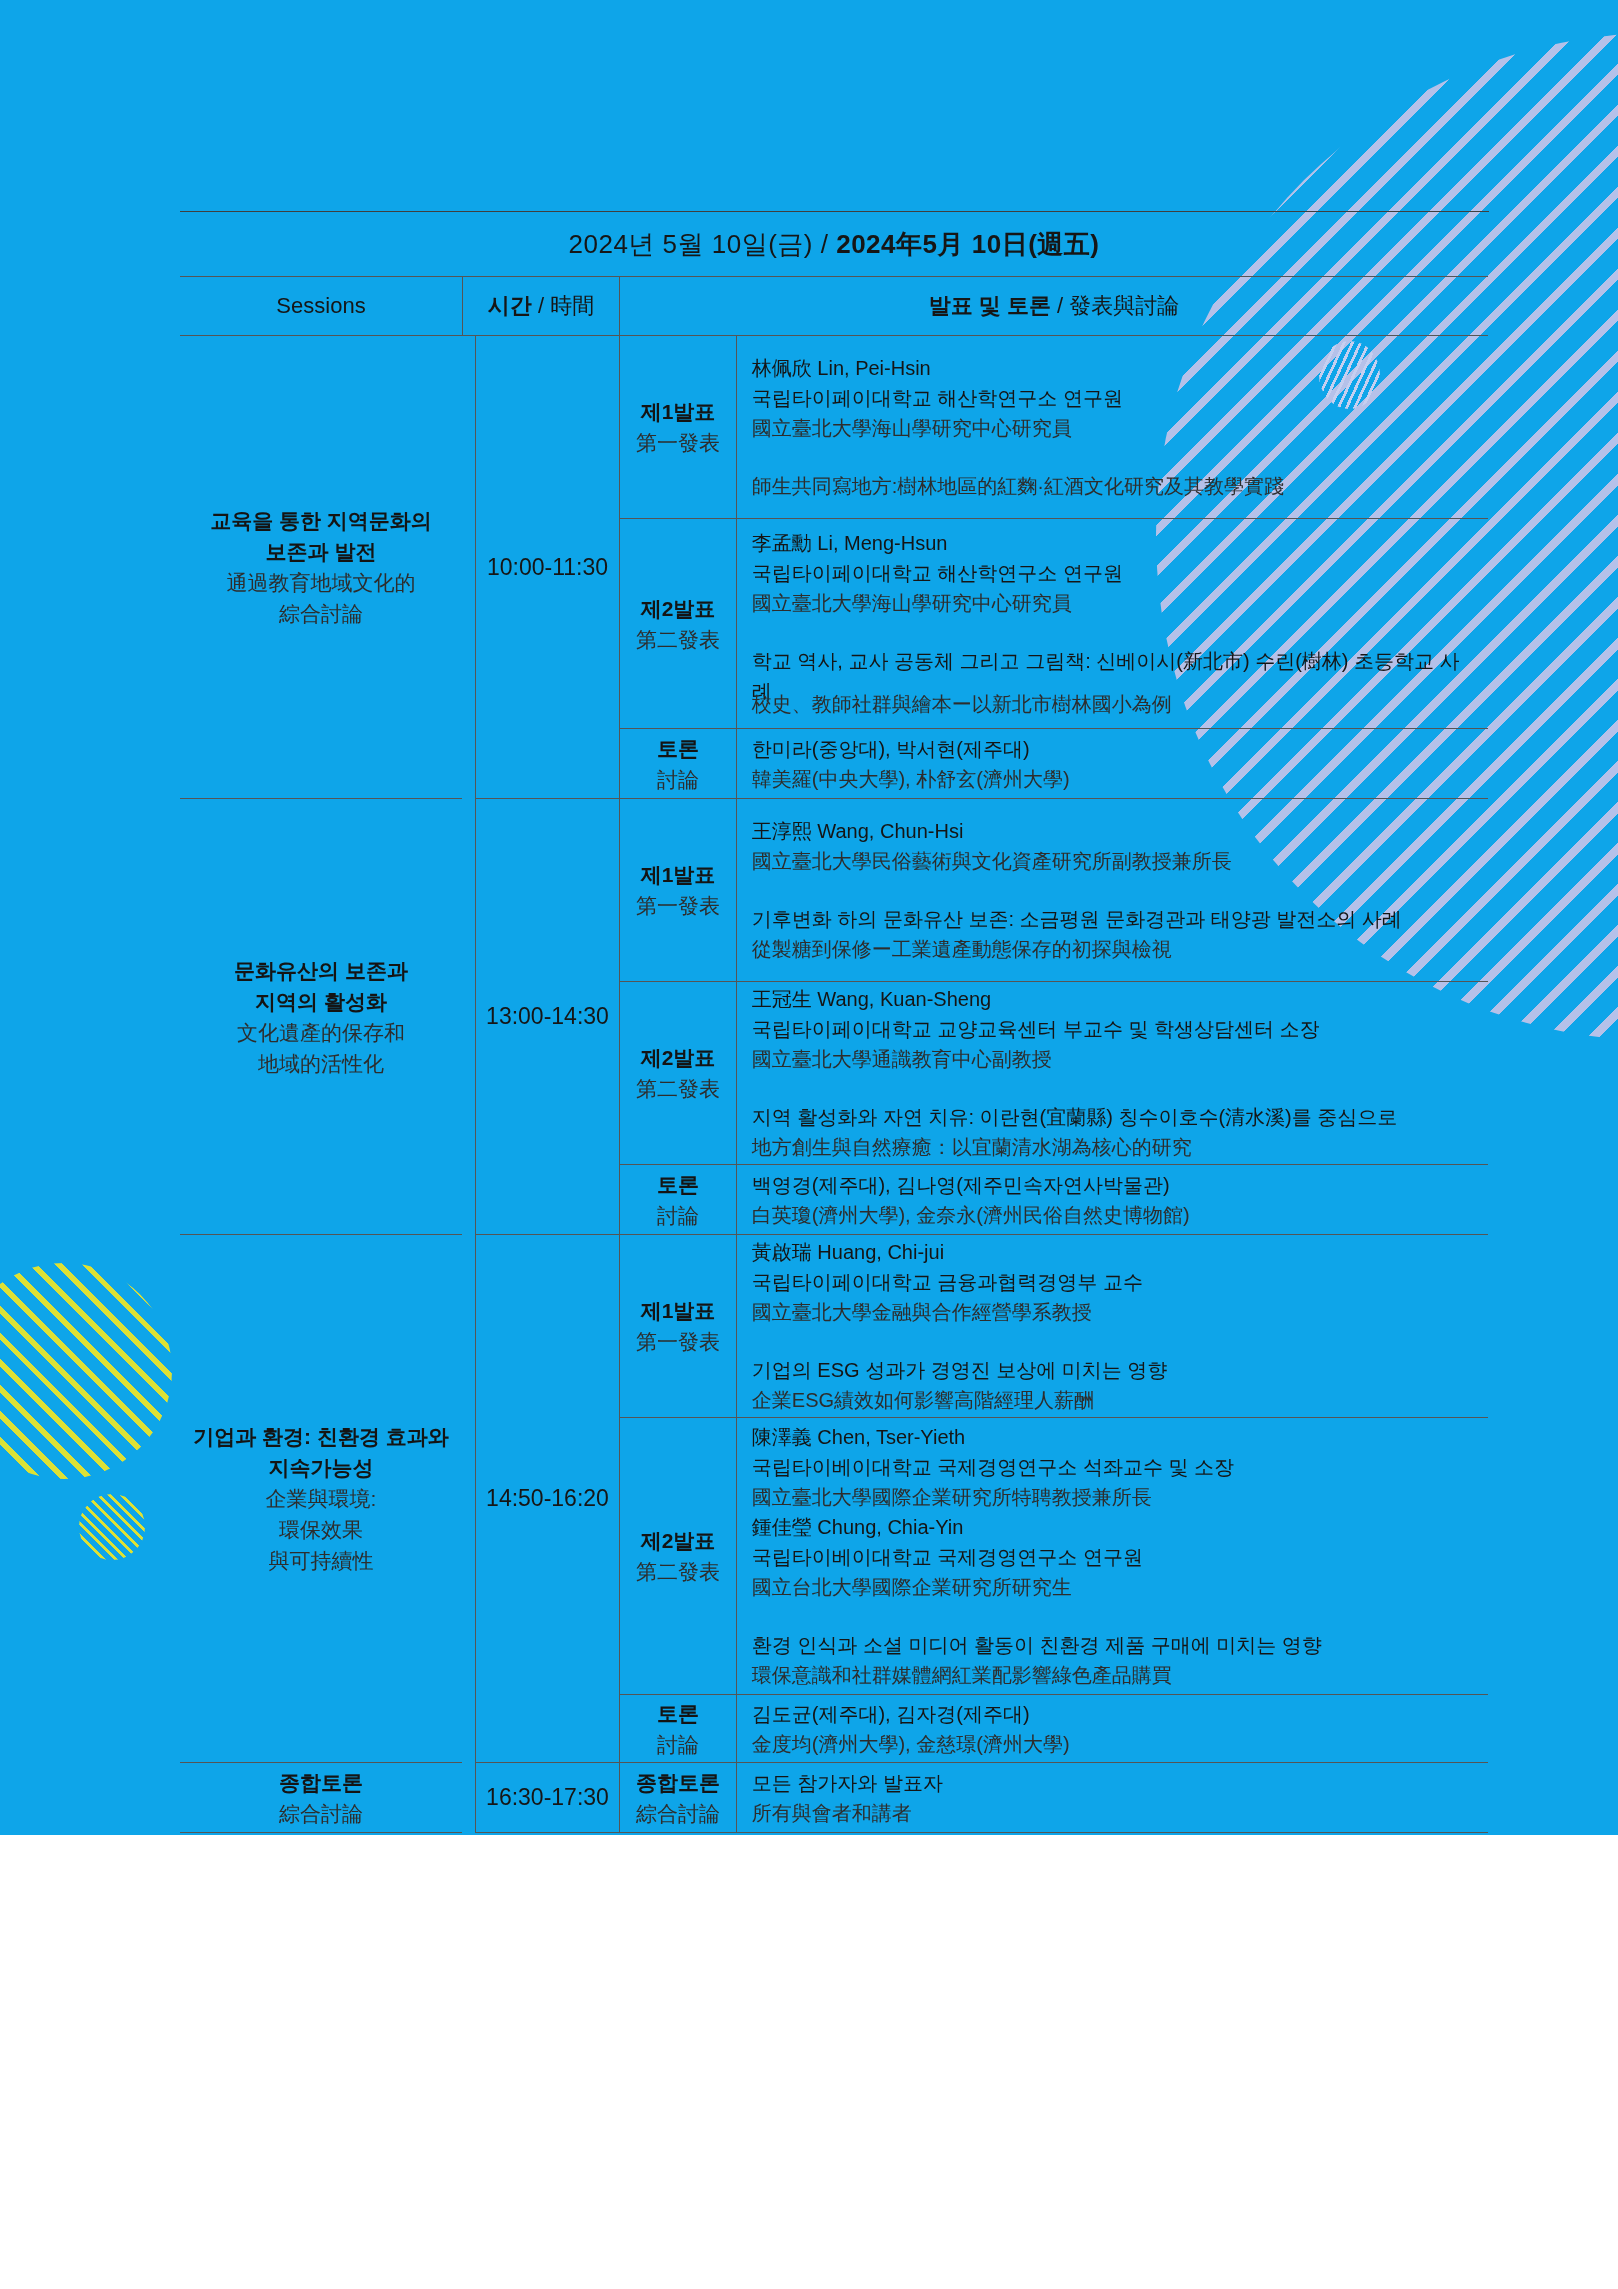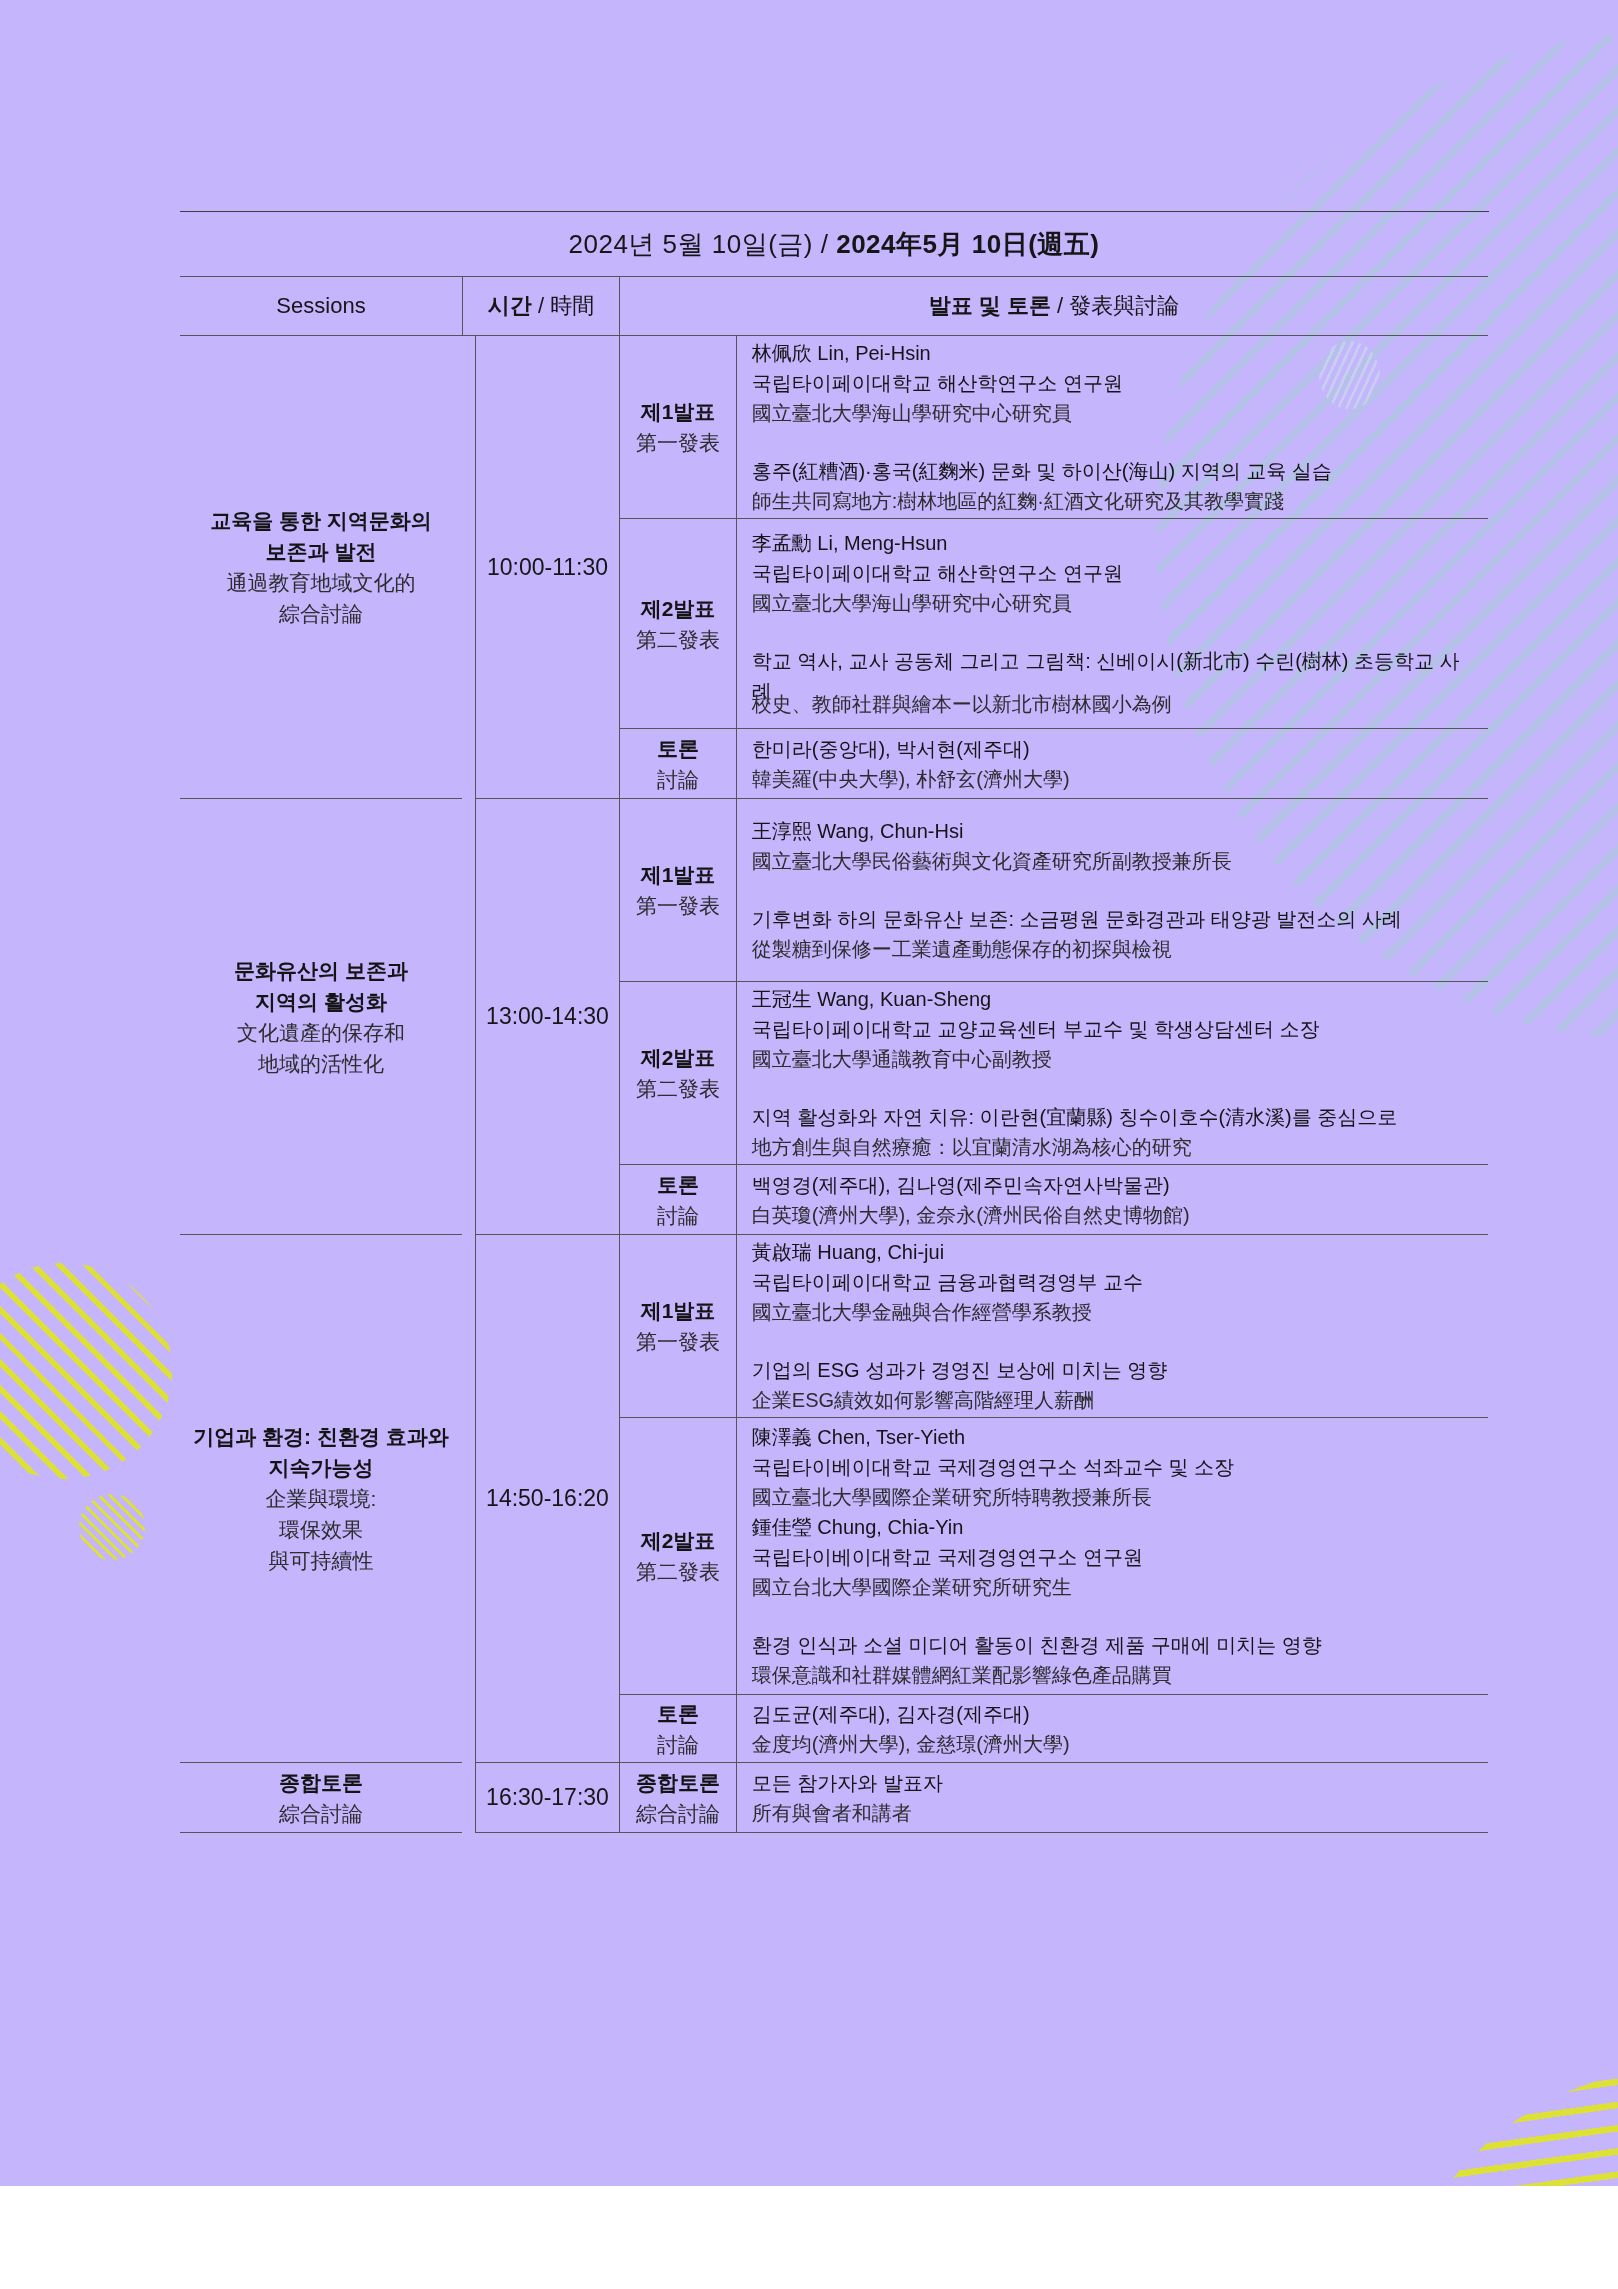--- a/index.html
+++ b/index.html
@@ -1,19 +1,19 @@
 <!DOCTYPE html>
 <html style="font-size:14.8px"><head>
 <meta charset="utf-8">
 <style>
   html,body{margin:0;padding:0;}
   .page{
     position:relative;
-    width:1619px;height:2186px;
-    background:#c4b5fd;
+    width:1619px;height:1835px;
+    background:#0ea5e9;
     overflow:hidden;
     font-family:"Liberation Sans","DejaVu Sans",sans-serif;
     color:#161616;
   }
   
   .deco{position:absolute;border-radius:50%;z-index:0;}
   .deco-blue-big{
     left:1156px;top:33px;width:1008px;height:1008px;
     background:repeating-linear-gradient(135deg,#b5c1e9 0 8.3px,rgba(0,0,0,0) 8.3px 29px);
   }
@@ -105,21 +105,20 @@
     </div>
     <div class="cell center labelcell vline" style="grid-area:3/3/4/4">
         <div class="ln ko-b">제1발표</div>
         <div class="ln zh">第一發表</div>
       </div>
     <div class="cell content vline" style="grid-area:3/4/4/5">
         <div class="ln name">林佩欣 Lin, Pei-Hsin</div>
         <div class="ln ko">국립타이페이대학교 해산학연구소 연구원</div>
         <div class="ln zh">國立臺北大學海山學研究中心研究員</div>
         <div class="ln blank"></div>
-        <div class="ln ko">홍주(紅糟酒)·홍국(紅麴米) 문화 및 하이산(海山) 지역의 교육 실습</div>
         <div class="ln zh">師生共同寫地方:樹林地區的紅麴·紅酒文化研究及其教學實踐</div>
       </div>
     <div class="cell center labelcell vline" style="grid-area:4/3/5/4">
         <div class="ln ko-b">제2발표</div>
         <div class="ln zh">第二發表</div>
       </div>
     <div class="cell content vline" style="grid-area:4/4/5/5">
         <div class="ln name">李孟勳 Li, Meng-Hsun</div>
         <div class="ln ko">국립타이페이대학교 해산학연구소 연구원</div>
         <div class="ln zh">國立臺北大學海山學研究中心研究員</div>

